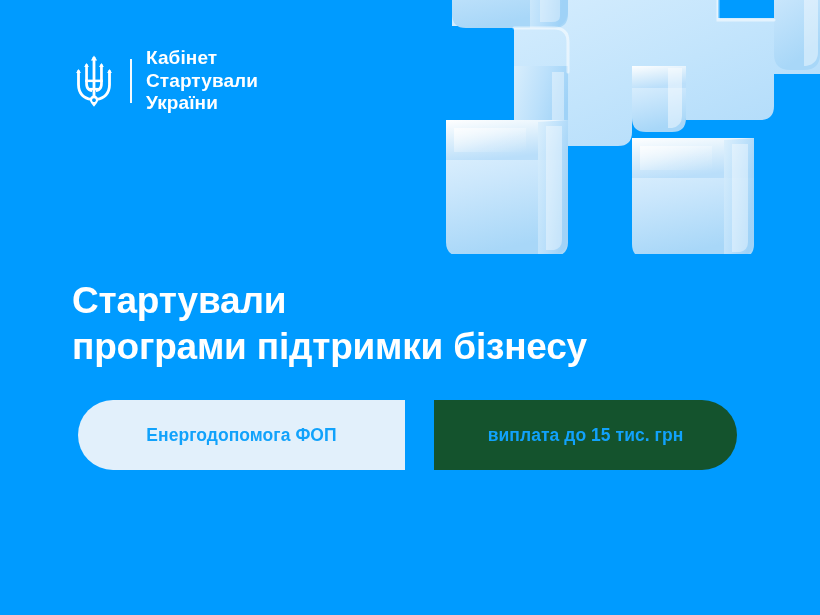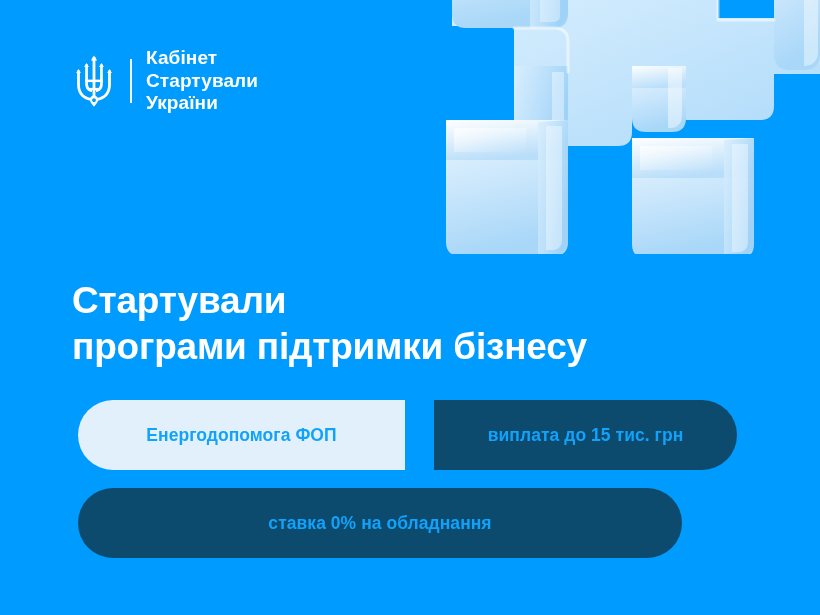--- a/index.html
+++ b/index.html
@@ -95,21 +95,21 @@
     justify-content: center;
     color: #11a2fb;
     font-size: 17.5px;
     font-weight: bold;
     letter-spacing: .05px;
     white-space: nowrap;
     height: 100%;
     box-sizing: border-box;
   }
   .pill-left  { background: #e2f0fb; }
-  .pill-right { background: #0c4a6e; flex: 1 1 auto; }
+  .pill-right { background: #14532d; flex: 1 1 auto; }
 
   #pill-0 .pill-left { width: 327px; }
   #pill-1 .pill-left { width: 227px; }
 </style>
 </head>
 <body>
 
 <div id="poster">
 
   <div id="decor">
@@ -254,16 +254,15 @@
 
   <div id="headline">Стартували
 програми підтримки бізнесу</div>
 
   <div class="pill" id="pill-0">
     <div class="pill-left">Енергодопомога ФОП</div>
     <div class="pill-right">виплата до 15 тис. грн</div>
   </div>
 
   <div class="pill" id="pill-1">
-    <div class="pill-right">ставка 0% на обладнання</div>
   </div>
 
 </div>
 
 </body></html>

